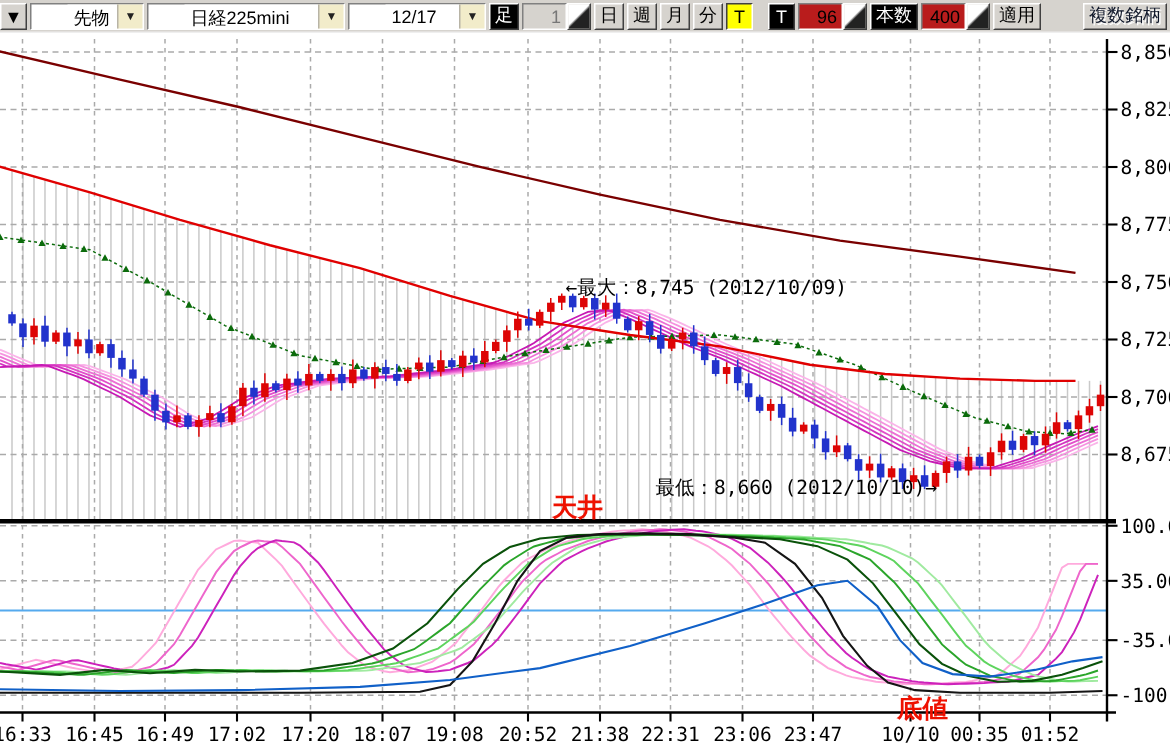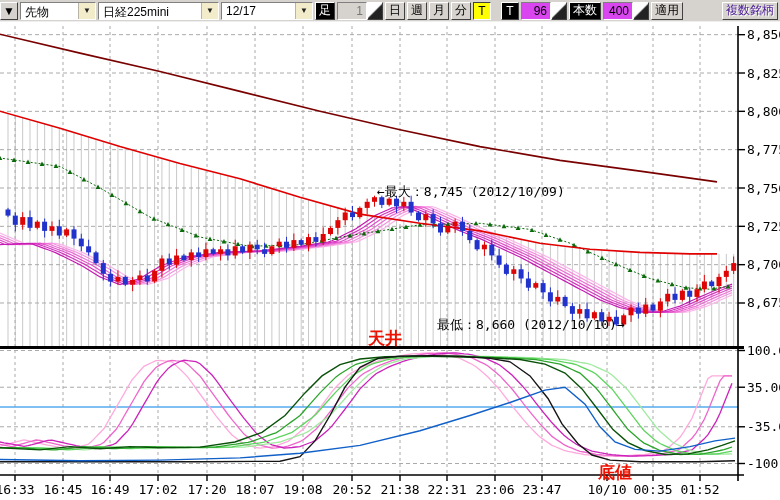--- a/index.html
+++ b/index.html
@@ -5,48 +5,48 @@
   html,body{margin:0;padding:0;width:780px;height:500px;overflow:hidden;background:#fff;
     font-family:"Liberation Sans",sans-serif;}
   #toolbar{position:absolute;left:0;top:0;width:780px;height:22px;background:#d6d3ce;
     display:flex;align-items:center;gap:2px;padding-left:0;box-sizing:border-box;
     border-bottom:1px solid #efefef;}
   .btn{height:18px;min-width:18px;display:flex;align-items:center;justify-content:center;
     background:#d6d3ce;border:1px solid;border-color:#ffffff #404040 #404040 #ffffff;
     font-size:12px;padding:0 3px;box-sizing:border-box;color:#000;cursor:default;}
   .btn.black{background:#000;color:#fff;}
   .btn.yellow{background:#ffff00;border-color:#404040 #ffffff #ffffff #404040;}
-  .btn.disabled{color:#4c1d95;text-shadow:1px 1px 0 #fff;}
+  .btn.disabled{color:#0f172a;text-shadow:1px 1px 0 #fff;}
   .combo{height:18px;display:flex;align-items:stretch;border:1px solid;
-    border-color:#808080 #ffffff #ffffff #808080;background:#fff;box-sizing:border-box;}
+    border-color:#808080 #ffffff #ffffff #808080;background:#fff;box-sizing:border-box;padding-left:24px;}
   .combo .val{font-size:12px;padding:1px 4px 0 4px;white-space:nowrap;background:#fff;}
   .combo .drop{width:16px;background:#f2ecca;border-left:1px solid #b8b4a6;display:flex;
     align-items:center;justify-content:center;font-size:8px;color:#222;}
   .spin{height:18px;display:flex;align-items:stretch;box-sizing:border-box;}
-  .spin .field{border:1px solid;border-color:#808080 #ffffff #ffffff #808080;background:#d946ef;
+  .spin .field{border:1px solid;border-color:#808080 #ffffff #ffffff #808080;background:#b91c1c;
     font-size:12px;padding:1px 3px 0 3px;min-width:22px;text-align:right;}
   .spin .field.gray{background:#d6d3ce;color:#777;}
   .spin .handle{width:14px;border:1px solid;border-color:#ffffff #404040 #404040 #ffffff;
     background:linear-gradient(135deg,#ffffff 46%,#222 54%);}
   .sliver{width:15px;overflow:hidden;}
   #chartwrap{position:absolute;left:0;top:22px;width:780px;height:478px;background:#fff;}
   svg text{font-family:"DejaVu Sans Mono","Liberation Mono",monospace;}
 </style>
 </head>
 <body>
 
 <div id="toolbar">
   <div class="btn sliver">
       <span>▼</span>
     </div>
   <div class="combo" style="width:76px">
     <span class="val" style="flex:1">先物</span>
     <span class="drop">▼</span>
   </div>
-  <div class="combo" style="width:121px">
+  <div class="combo" style="width:132px">
     <span class="val" style="flex:1">日経225mini</span>
     <span class="drop">▼</span>
   </div>
   <div class="combo" style="width:92px">
     <span class="val" style="flex:1">12/17</span>
     <span class="drop">▼</span>
   </div>
   <div class="btn black">足</div>
   <div class="spin">
     <span class="field gray">1</span>

